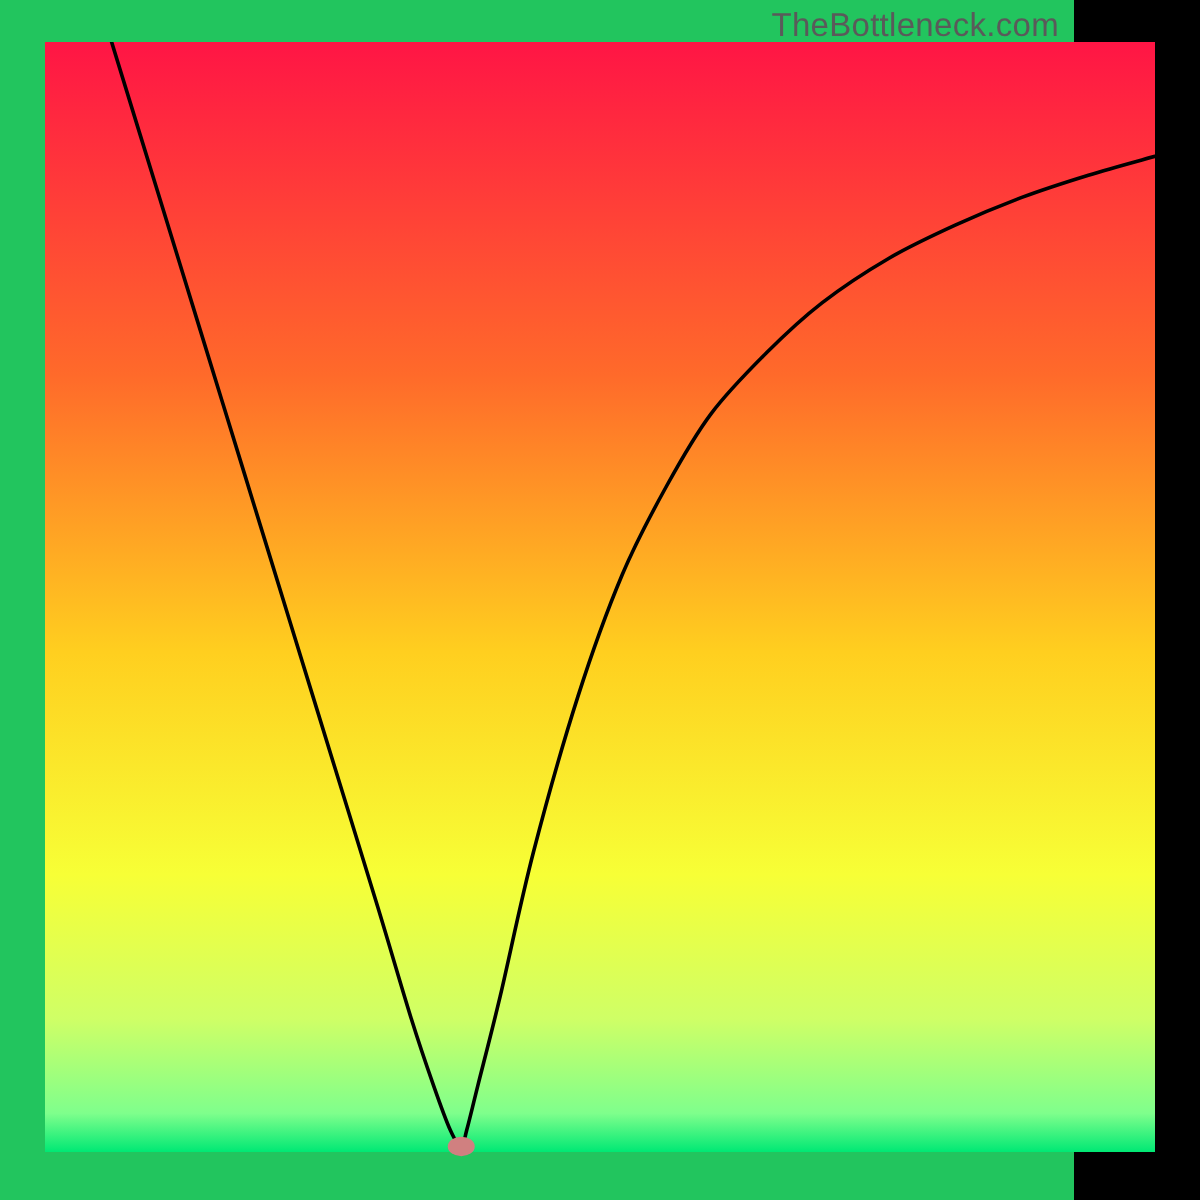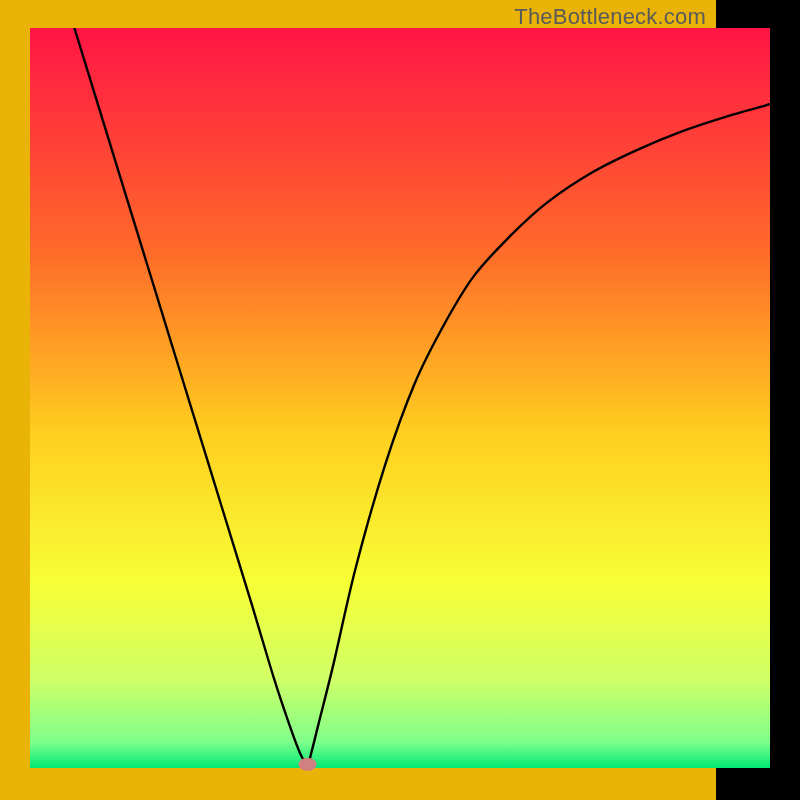--- a/index.html
+++ b/index.html
@@ -8,21 +8,21 @@
     width: 800px;
     height: 800px;
     overflow: hidden;
     background: #000;
     font-family: Arial, Helvetica, sans-serif;
   }
   .frame {
     position: relative;
     width: 716px;
     height: 800px;
-    background: #eab308;
+    background: #22c55e;
   }
   .watermark {
     position: absolute;
     top: 4px;
     right: 10px;
     color: #5a5a5a;
     font-size: 22px;
     font-weight: 500;
     text-align: right;
     letter-spacing: 0.2px;

